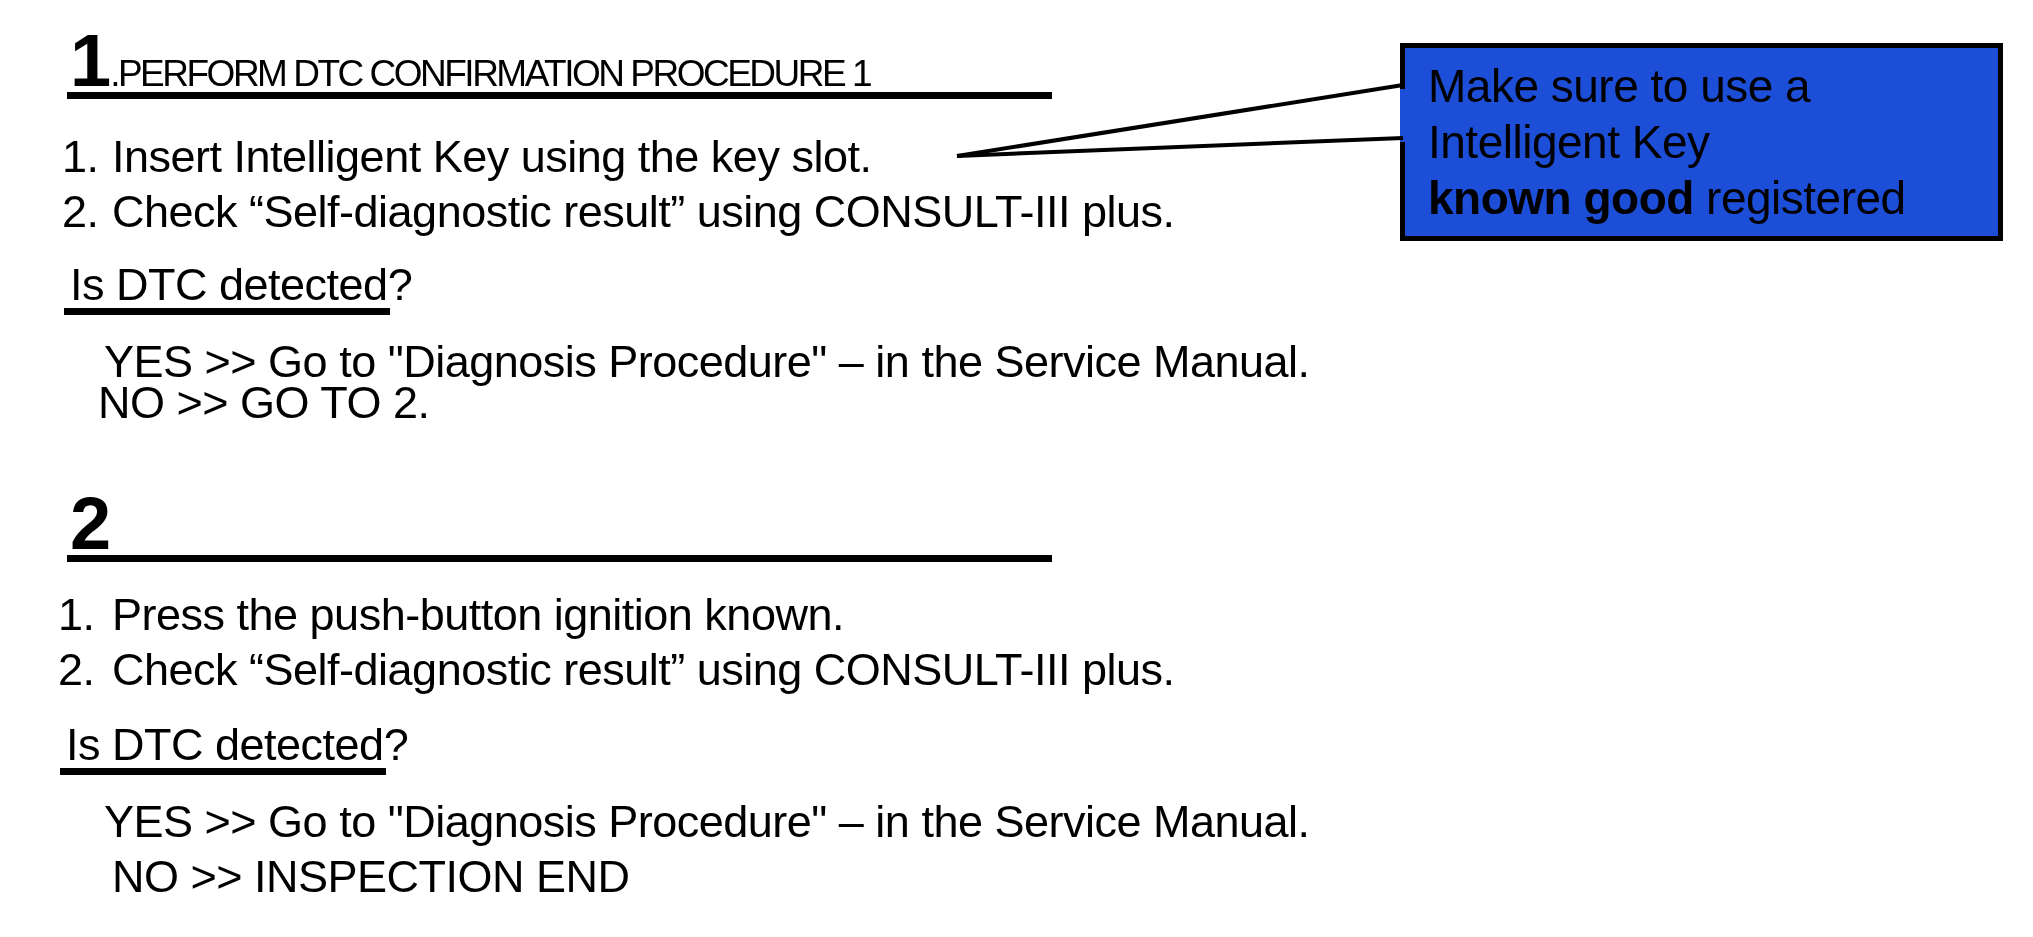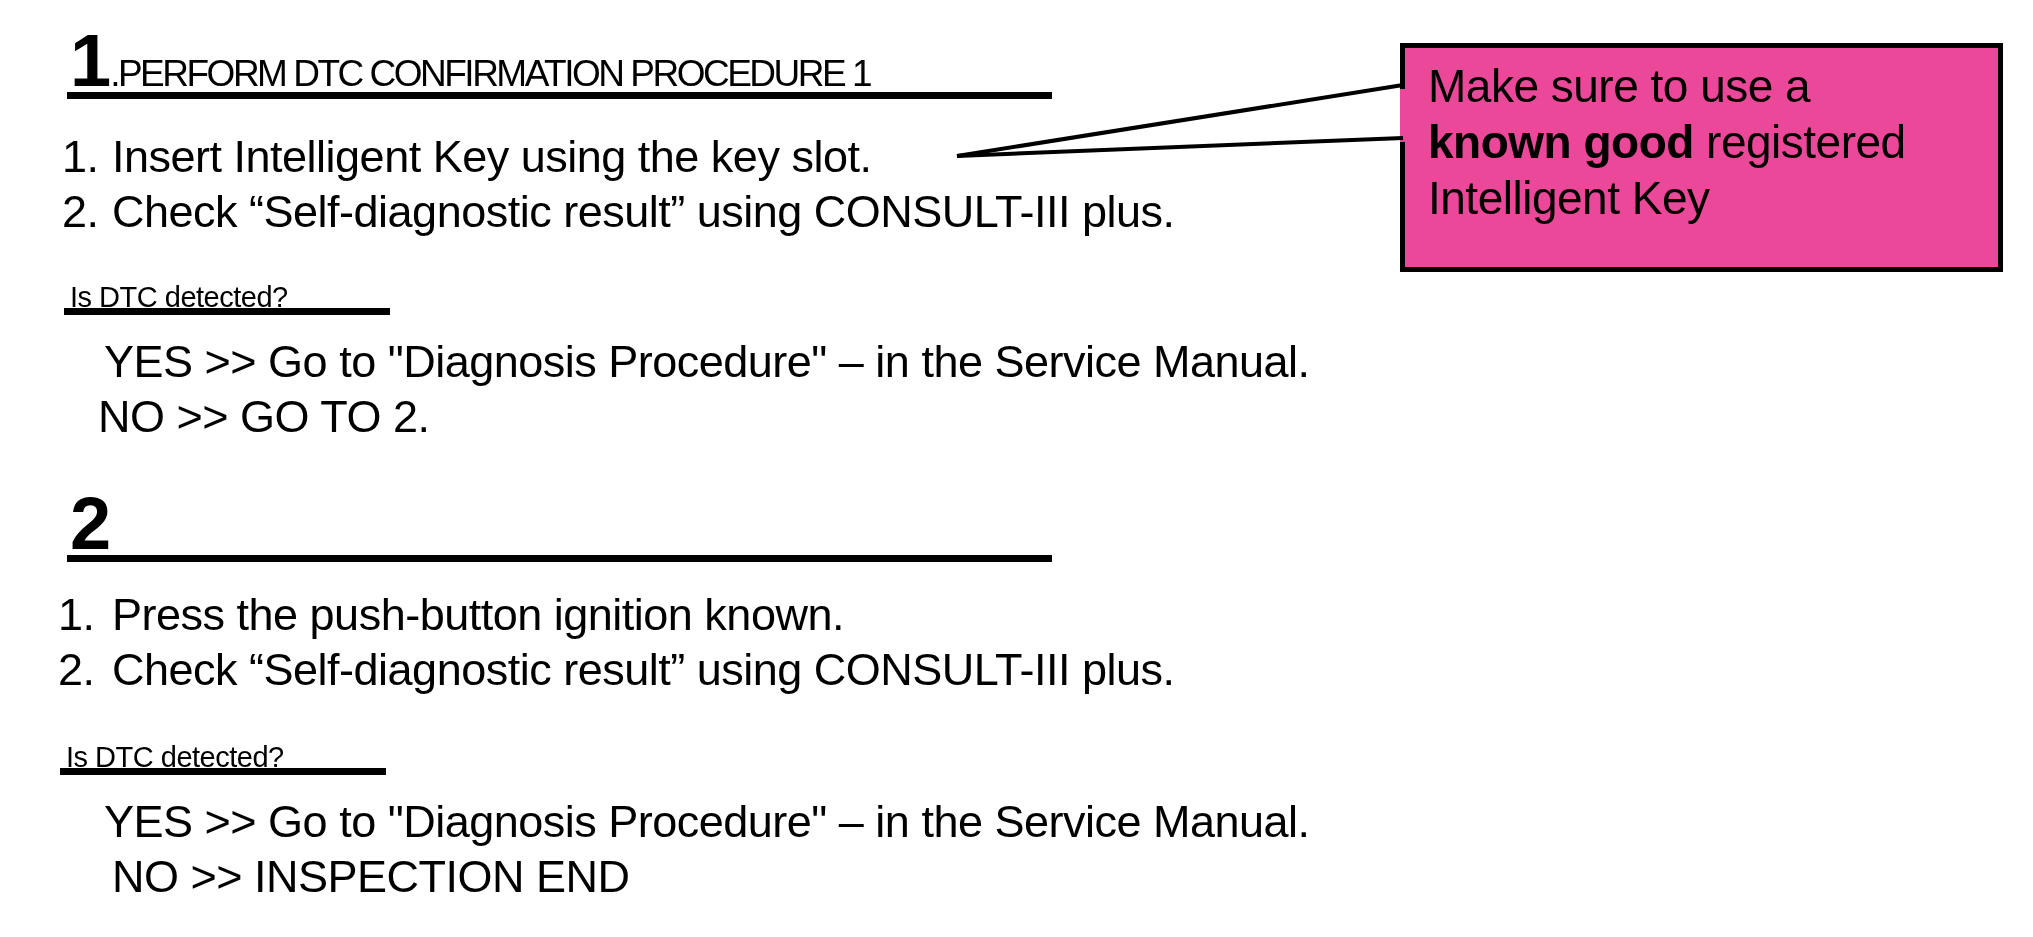--- a/index.html
+++ b/index.html
@@ -48,37 +48,36 @@
     white-space: nowrap;
   }
   .step-row {
     display: flex;
   }
   .step-row .step-num {
     width: 50px;
     flex: 0 0 auto;
   }
   .question {
-    font-size: 29px;
+    font-size: 45px;
     line-height: 54px;
     letter-spacing: -0.5px;
     white-space: nowrap;
-    margin-top: 12px;
   }
 
   
   .callout {
     left: 1400px;
     top: 43px;
     width: 603px;
-    height: 229px;
+    height: 198px;
     border: 5px solid #000000;
     border-left: none;
     box-sizing: border-box;
-    background: #ec4899;
+    background: #1d4ed8;
     text-decoration: underline;
   }
   .callout .edge-seg {
     position: absolute;
     left: 0;
     width: 5px;
     background: #000000;
   }
   .callout .edge-top { top: 0; height: 41px; }
   .callout .edge-bottom { top: 94px; bottom: 0; }
@@ -118,21 +117,21 @@
   </div>
   <div class="abs body-line step-row" style="left:62px; top:185px;">
     <span class="step-num">2.</span>
     <span>Check “Self-diagnostic result” using CONSULT-III plus.</span>
   </div>
 
   <div class="abs question" style="left:70px; top:258px;">Is DTC detected?</div>
   <div class="abs rule" style="left:64px; top:308px; width:326px;"></div>
 
   <div class="abs body-line" style="left:104px; top:335px;">YES &gt;&gt; Go to "Diagnosis Procedure" – in the Service Manual.</div>
-  <div class="abs body-line" style="left:98px; top:390px;">NO &gt;&gt; GO TO 2.</div>
+  <div class="abs body-line" style="left:98px; top:376px;">NO &gt;&gt; GO TO 2.</div>
 
   <div class="abs heading" style="left:70px; top:487px;">
     <span class="num">2</span>
   </div>
   <div class="abs rule" style="left:67px; top:555px; width:985px;"></div>
 
   <div class="abs body-line step-row" style="left:58px; top:588px;">
     <span class="step-num" style="width:54px;">1.</span>
     <span>Press the push-button ignition known.</span>
   </div>
@@ -145,22 +144,22 @@
   <div class="abs rule" style="left:60px; top:768px; width:326px;"></div>
 
   <div class="abs body-line" style="left:104px; top:795px;">YES &gt;&gt; Go to "Diagnosis Procedure" – in the Service Manual.</div>
   <div class="abs body-line" style="left:112px; top:850px;">NO &gt;&gt; INSPECTION END</div>
 
   <div class="abs callout">
     <div class="edge-seg edge-top"></div>
     <div class="edge-seg edge-bottom"></div>
     <div class="callout-text">
       <div>Make sure to use a</div>
+      <div>Intelligent Key</div>
       <div><b>known good</b><span> registered</span></div>
-      <div>Intelligent Key</div>
     </div>
   </div>
 
   <svg class="abs leader-svg" viewBox="0 0 2033 937" xmlns="http://www.w3.org/2000/svg">
     <line x1="957" y1="156" x2="1403" y2="85" stroke="#000000" stroke-width="4"></line>
     <line x1="957" y1="156" x2="1403" y2="138" stroke="#000000" stroke-width="4"></line>
   </svg>
 
 </div>
 

